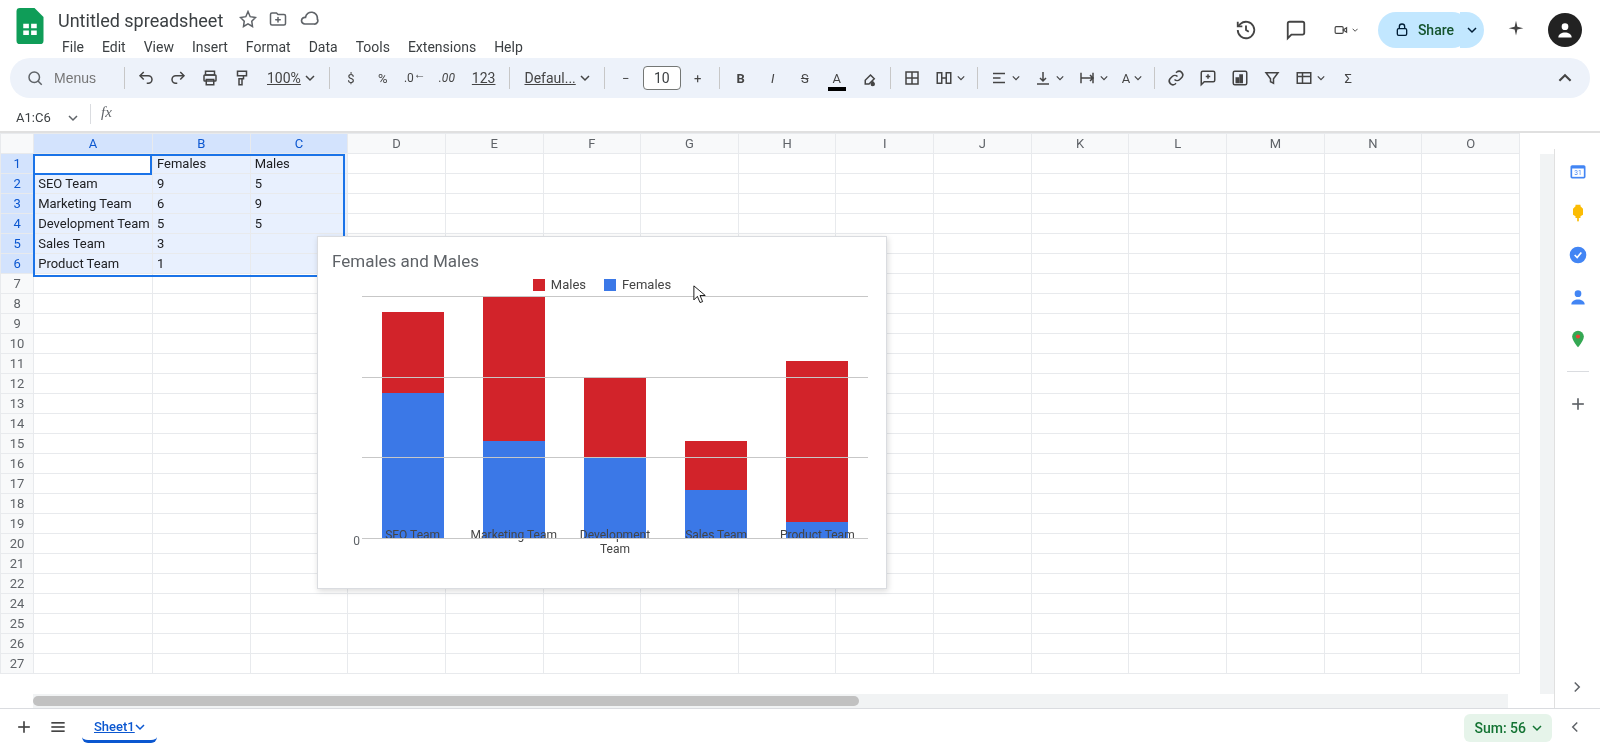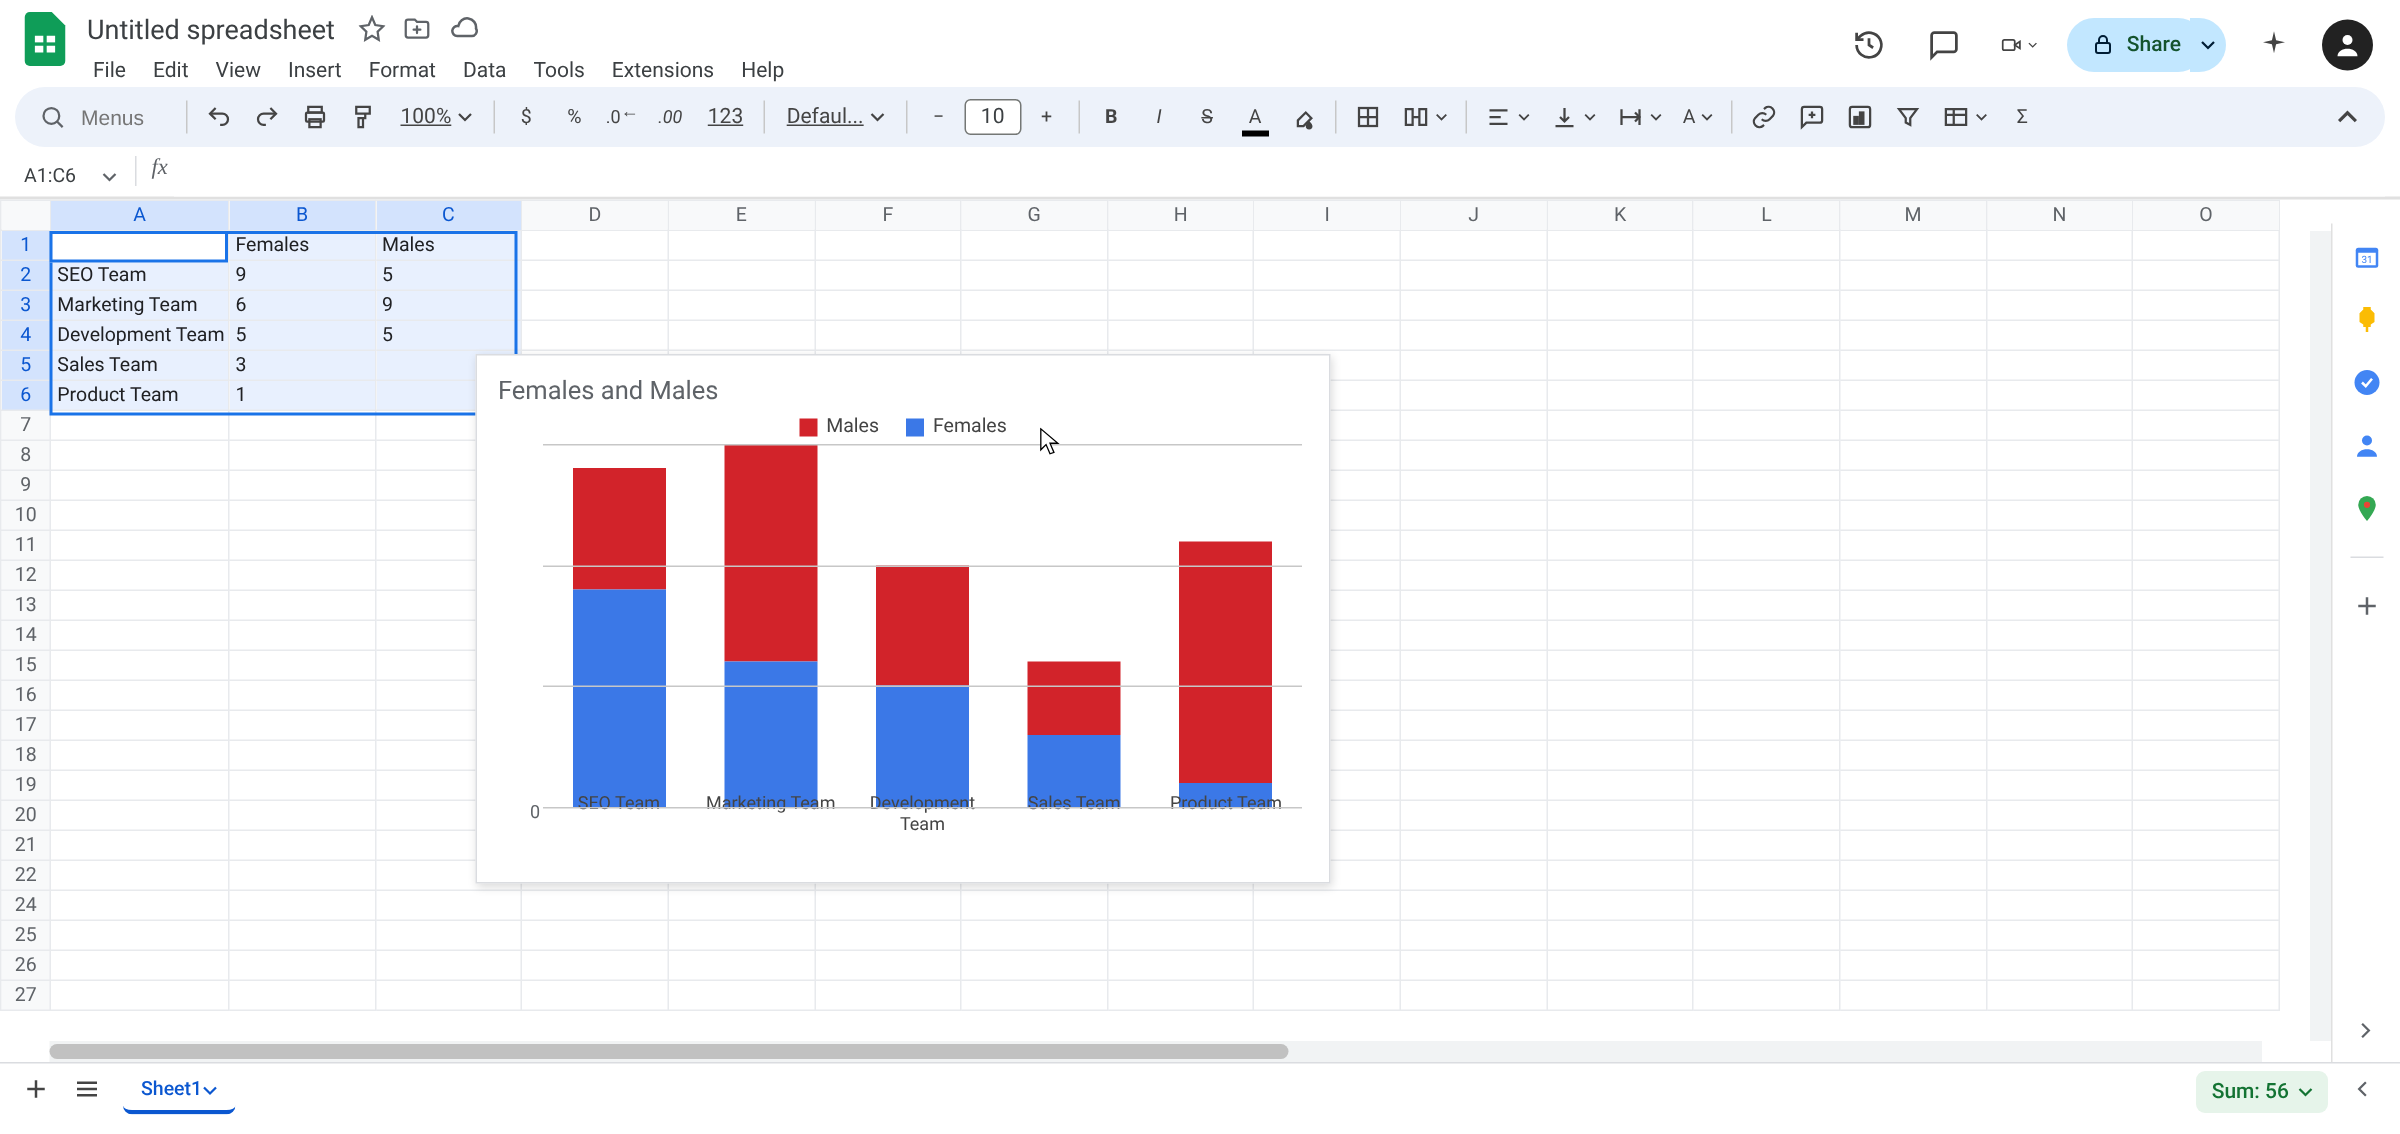--- a/index.html
+++ b/index.html
@@ -241,20 +241,21 @@
     gap:14px;
     box-shadow: inset 0 1px 0 #dadce0;
   }
   .sheet-tab {
     display:flex; align-items:center; gap:0;
     background:#fff;
     padding:6px 12px;
     border-radius: 0 0 6px 6px;
     color:#0b57d0; font-weight:500;
     border-bottom:3px solid #0b57d0;
+    text-decoration:underline;
   }
   .sum-pill {
     margin-left:auto;
     background:#e6f4ea;
     color:#137333;
     padding:6px 10px;
     border-radius:6px;
     display:flex; align-items:center; gap:6px;
     font-size:14px;
     font-weight: 500;

